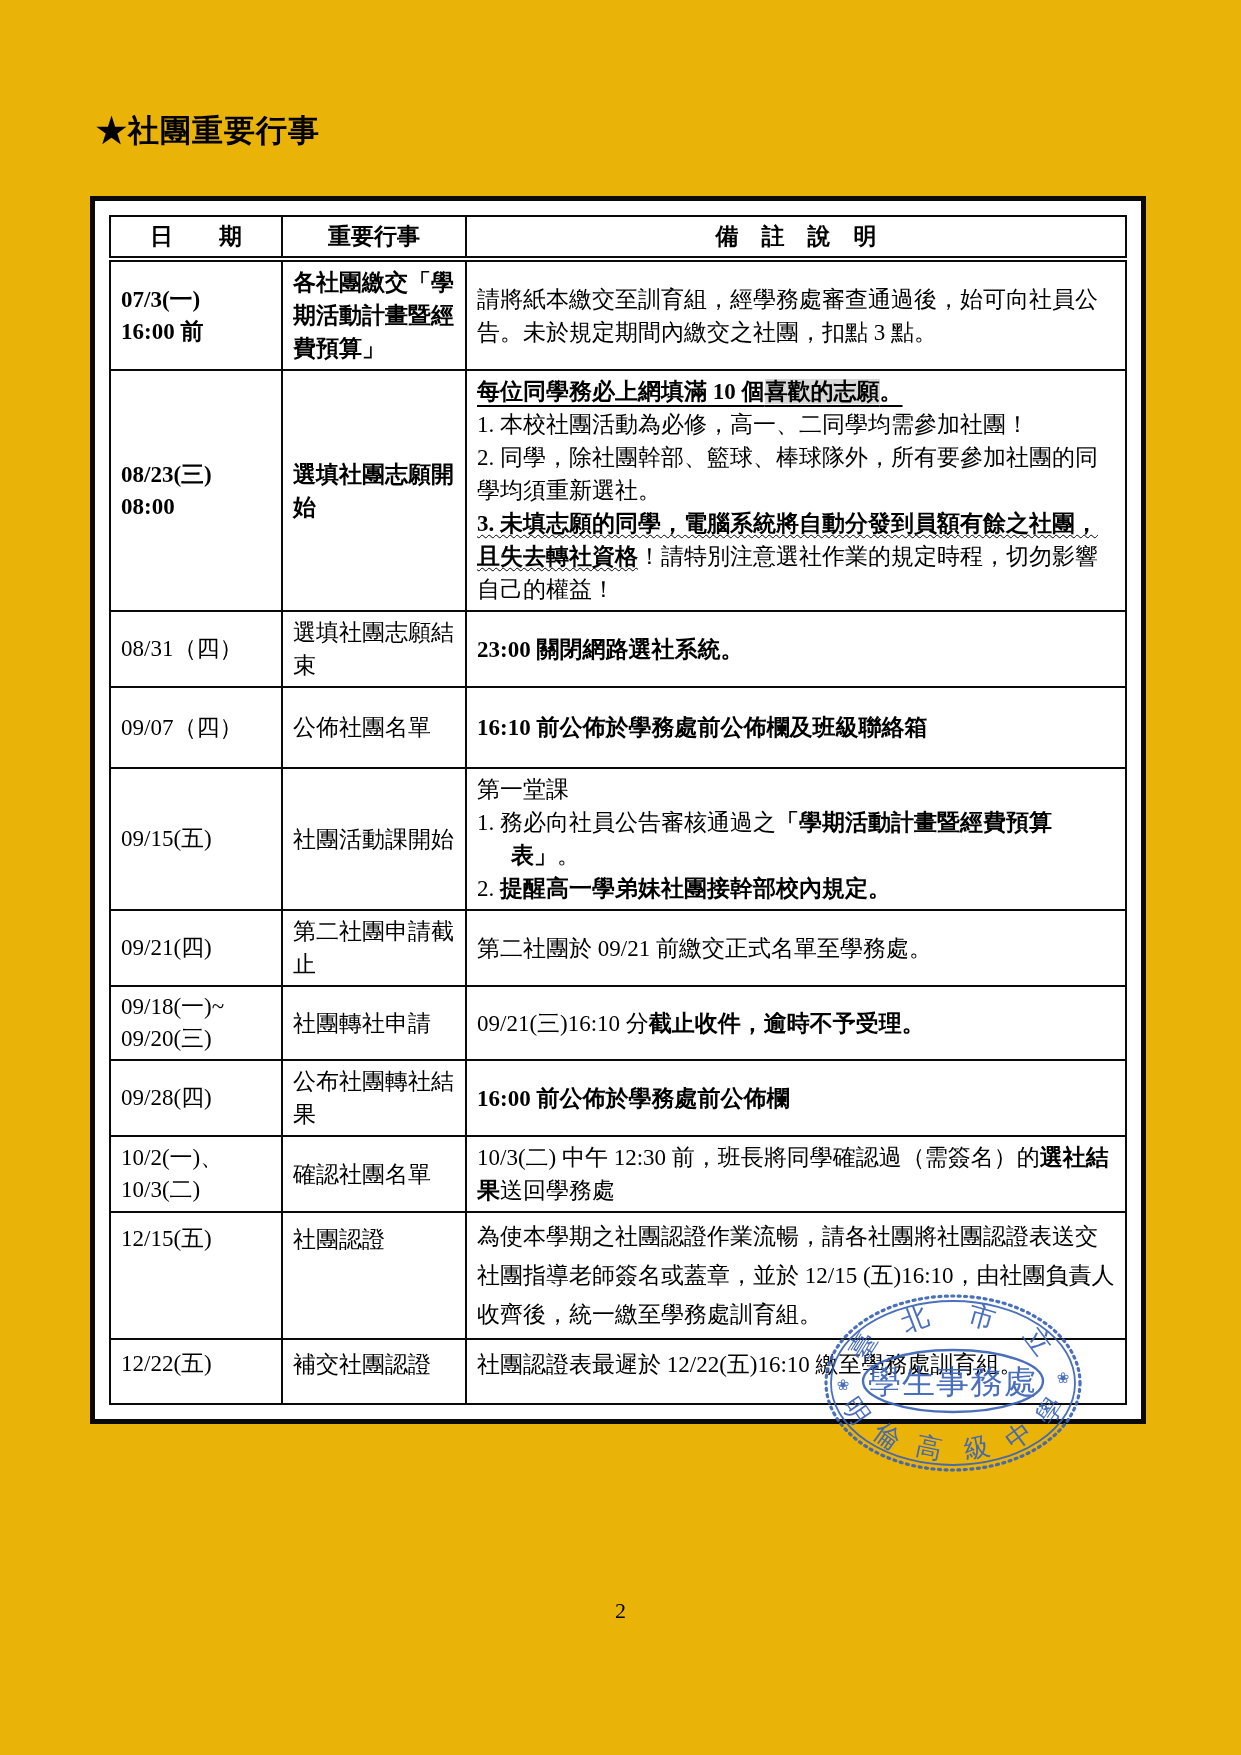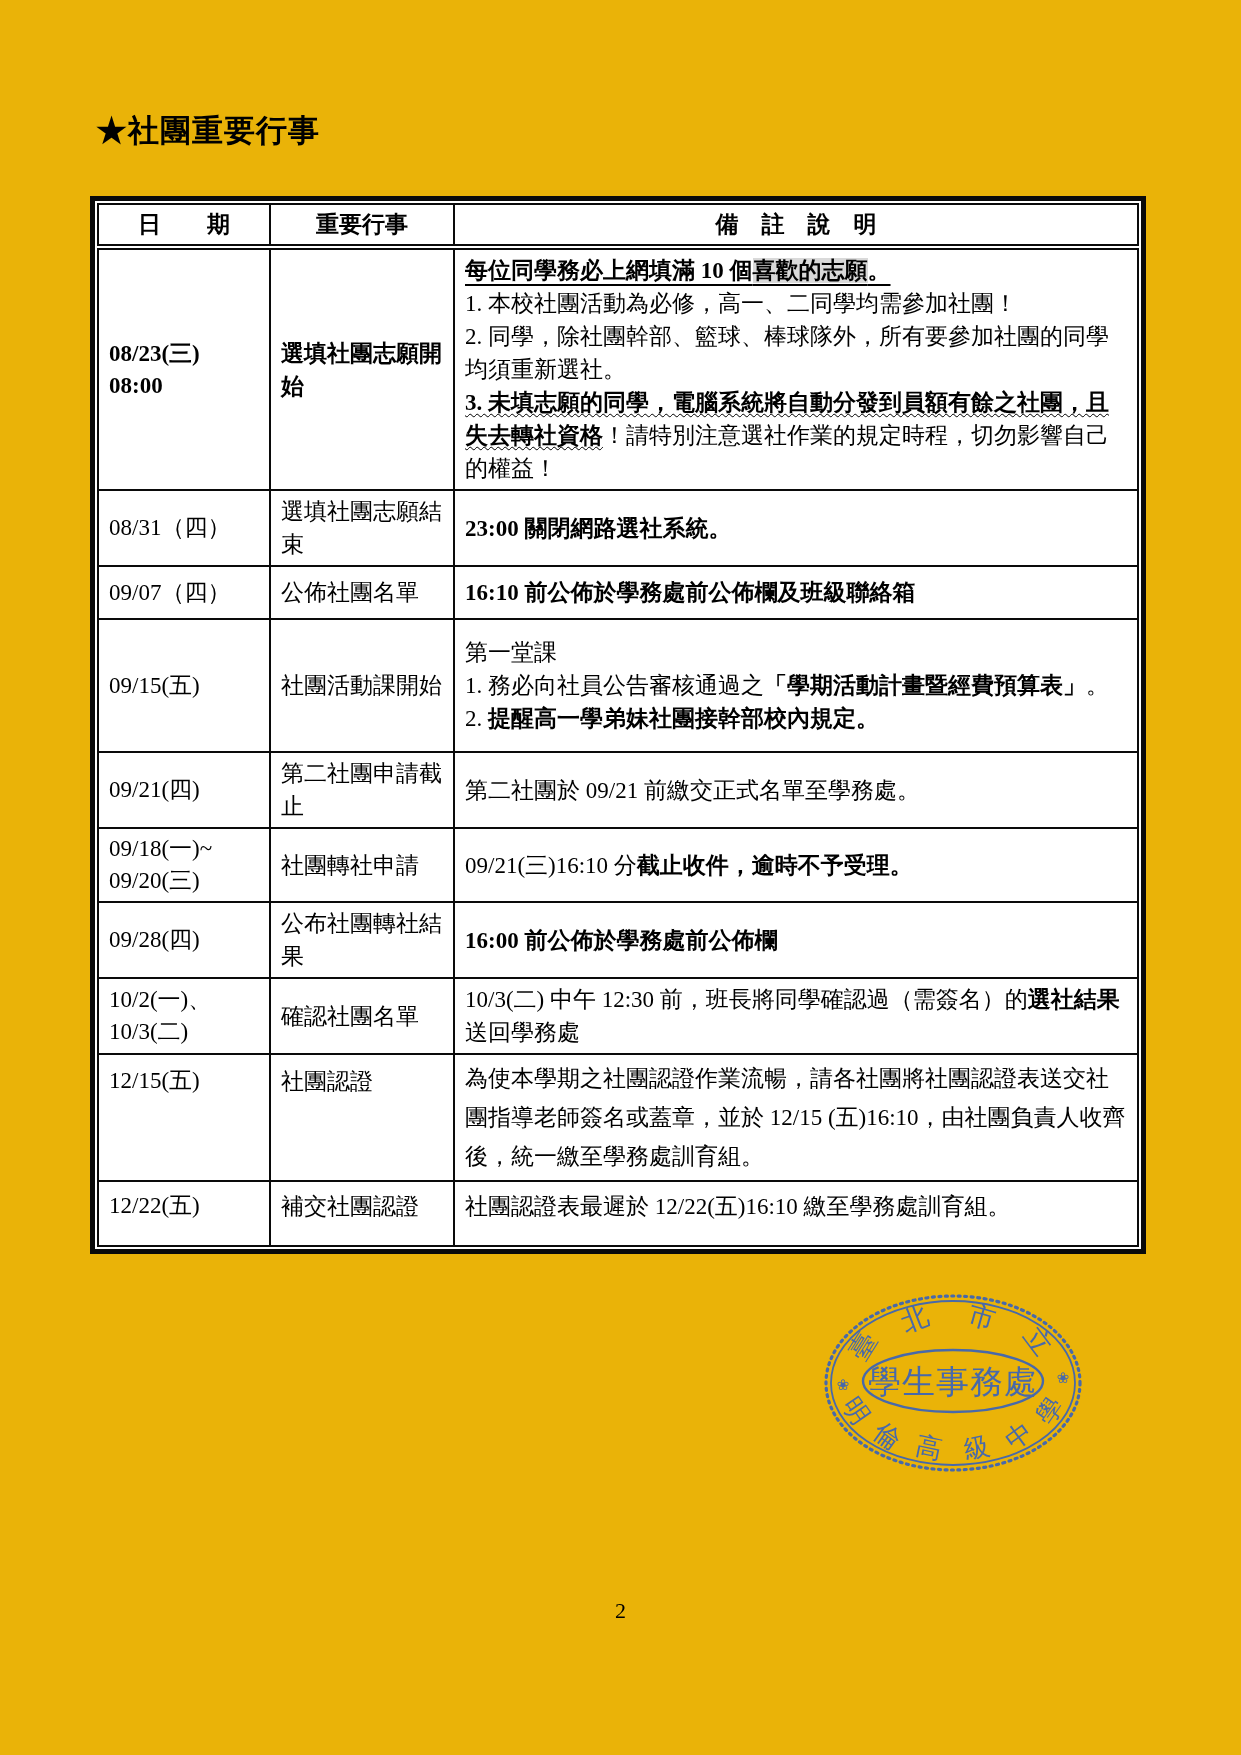--- a/index.html
+++ b/index.html
@@ -10,21 +10,21 @@
     font-family:"Liberation Serif","DejaVu Serif",serif;
     color:#000;
     overflow:hidden;
   }
   .doc-title{
     position:absolute;left:96px;top:110px;
     font-size:31px;font-weight:bold;letter-spacing:1px;
   }
   .table-wrap{
     position:absolute;left:90px;top:196px;width:1056px;
-    border:5px solid #0a0a0a;padding:2px;box-sizing:border-box;
+    border:5px solid #0a0a0a;padding:14px;box-sizing:border-box;
     background:#fff;
   }
   table.sched{
     width:100%;border-collapse:collapse;table-layout:fixed;
   }
   table.sched td{
     border:2px solid #0a0a0a;
     font-size:23px;
     padding:4px 10px;
     vertical-align:middle;
@@ -81,20 +81,28 @@
           <col>
         </colgroup>
 
       <tbody>
           <tr style="height:40px">
         <td class="hc">日　　期</td>
         <td class="hc">重要行事</td>
         <td class="hc">備　註　說　明</td>
       </tr>
 
+      <tr style="height:72px">
+        <td class="dc b">
+          <div>07/3(一)</div>
+          <div>16:00 前</div>
+        </td>
+        <td class="ec b">各社團繳交「學期活動計畫暨經費預算」</td>
+        <td class="rc">請將紙本繳交至訓育組，經學務處審查通過後，始可向社員公告。未於規定期間內繳交之社團，扣點 3 點。</td>
+      </tr>
 
       <tr style="height:233px">
         <td class="dc b">
           <div>08/23(三)</div>
           <div>08:00</div>
         </td>
         <td class="ec b">選填社團志願開始</td>
         <td class="rc">
           <div class="b u"><span>每位同學務必上網填滿 10 個</span><span class="hl">喜歡的志願</span><span>。</span></div>
           <div>1.  本校社團活動為必修，高一、二同學均需參加社團！</div>
@@ -104,21 +112,21 @@
       </tr>
 
       <tr style="height:57px">
         <td class="dc">
           <div>08/31（四）</div>
         </td>
         <td class="ec">選填社團志願結束</td>
         <td class="rc b big">23:00 關閉網路選社系統。</td>
       </tr>
 
-      <tr style="height:53px">
+      <tr style="height:81px">
         <td class="dc">
           <div>09/07（四）</div>
         </td>
         <td class="ec">公佈社團名單</td>
         <td class="rc b big">16:10 前公佈於學務處前公佈欄及班級聯絡箱</td>
       </tr>
 
       <tr style="height:133px">
         <td class="dc">
           <div>09/15(五)</div>

